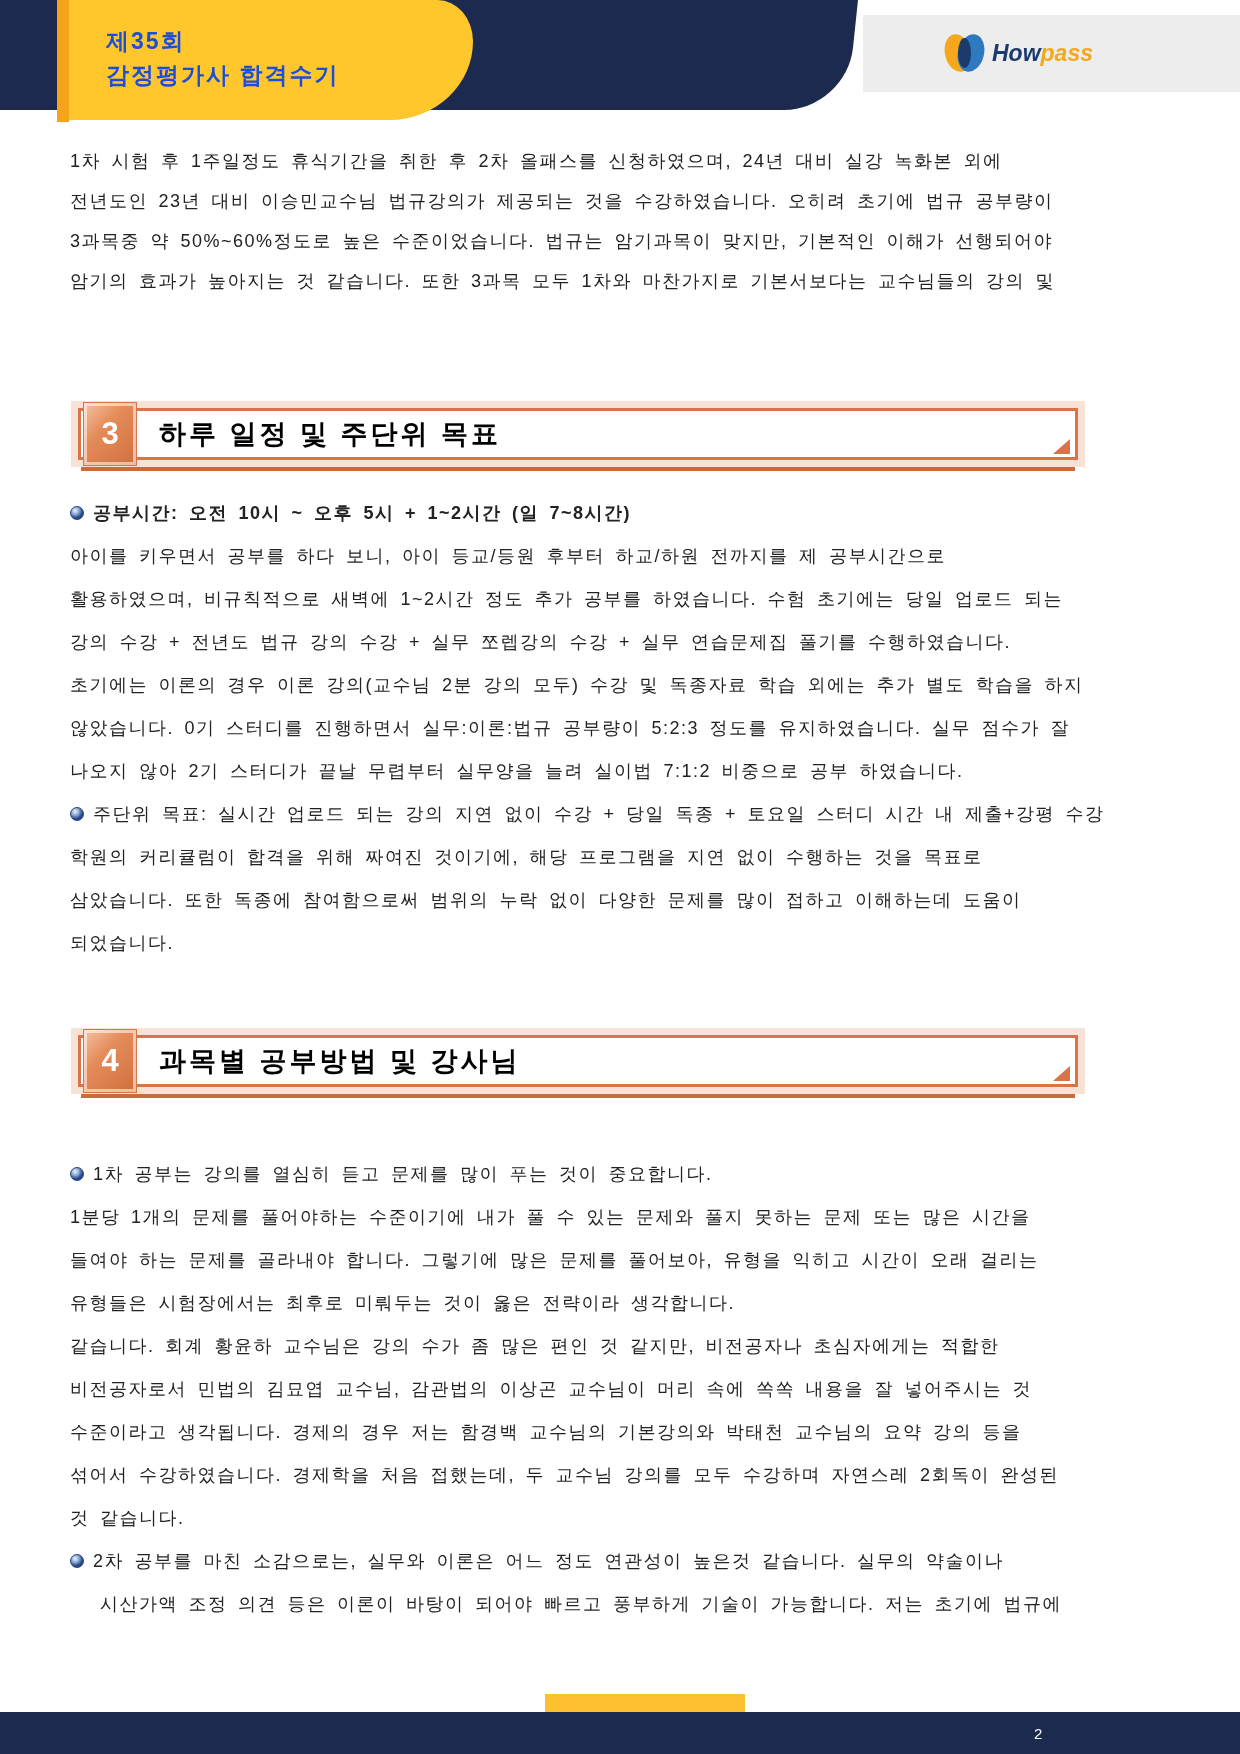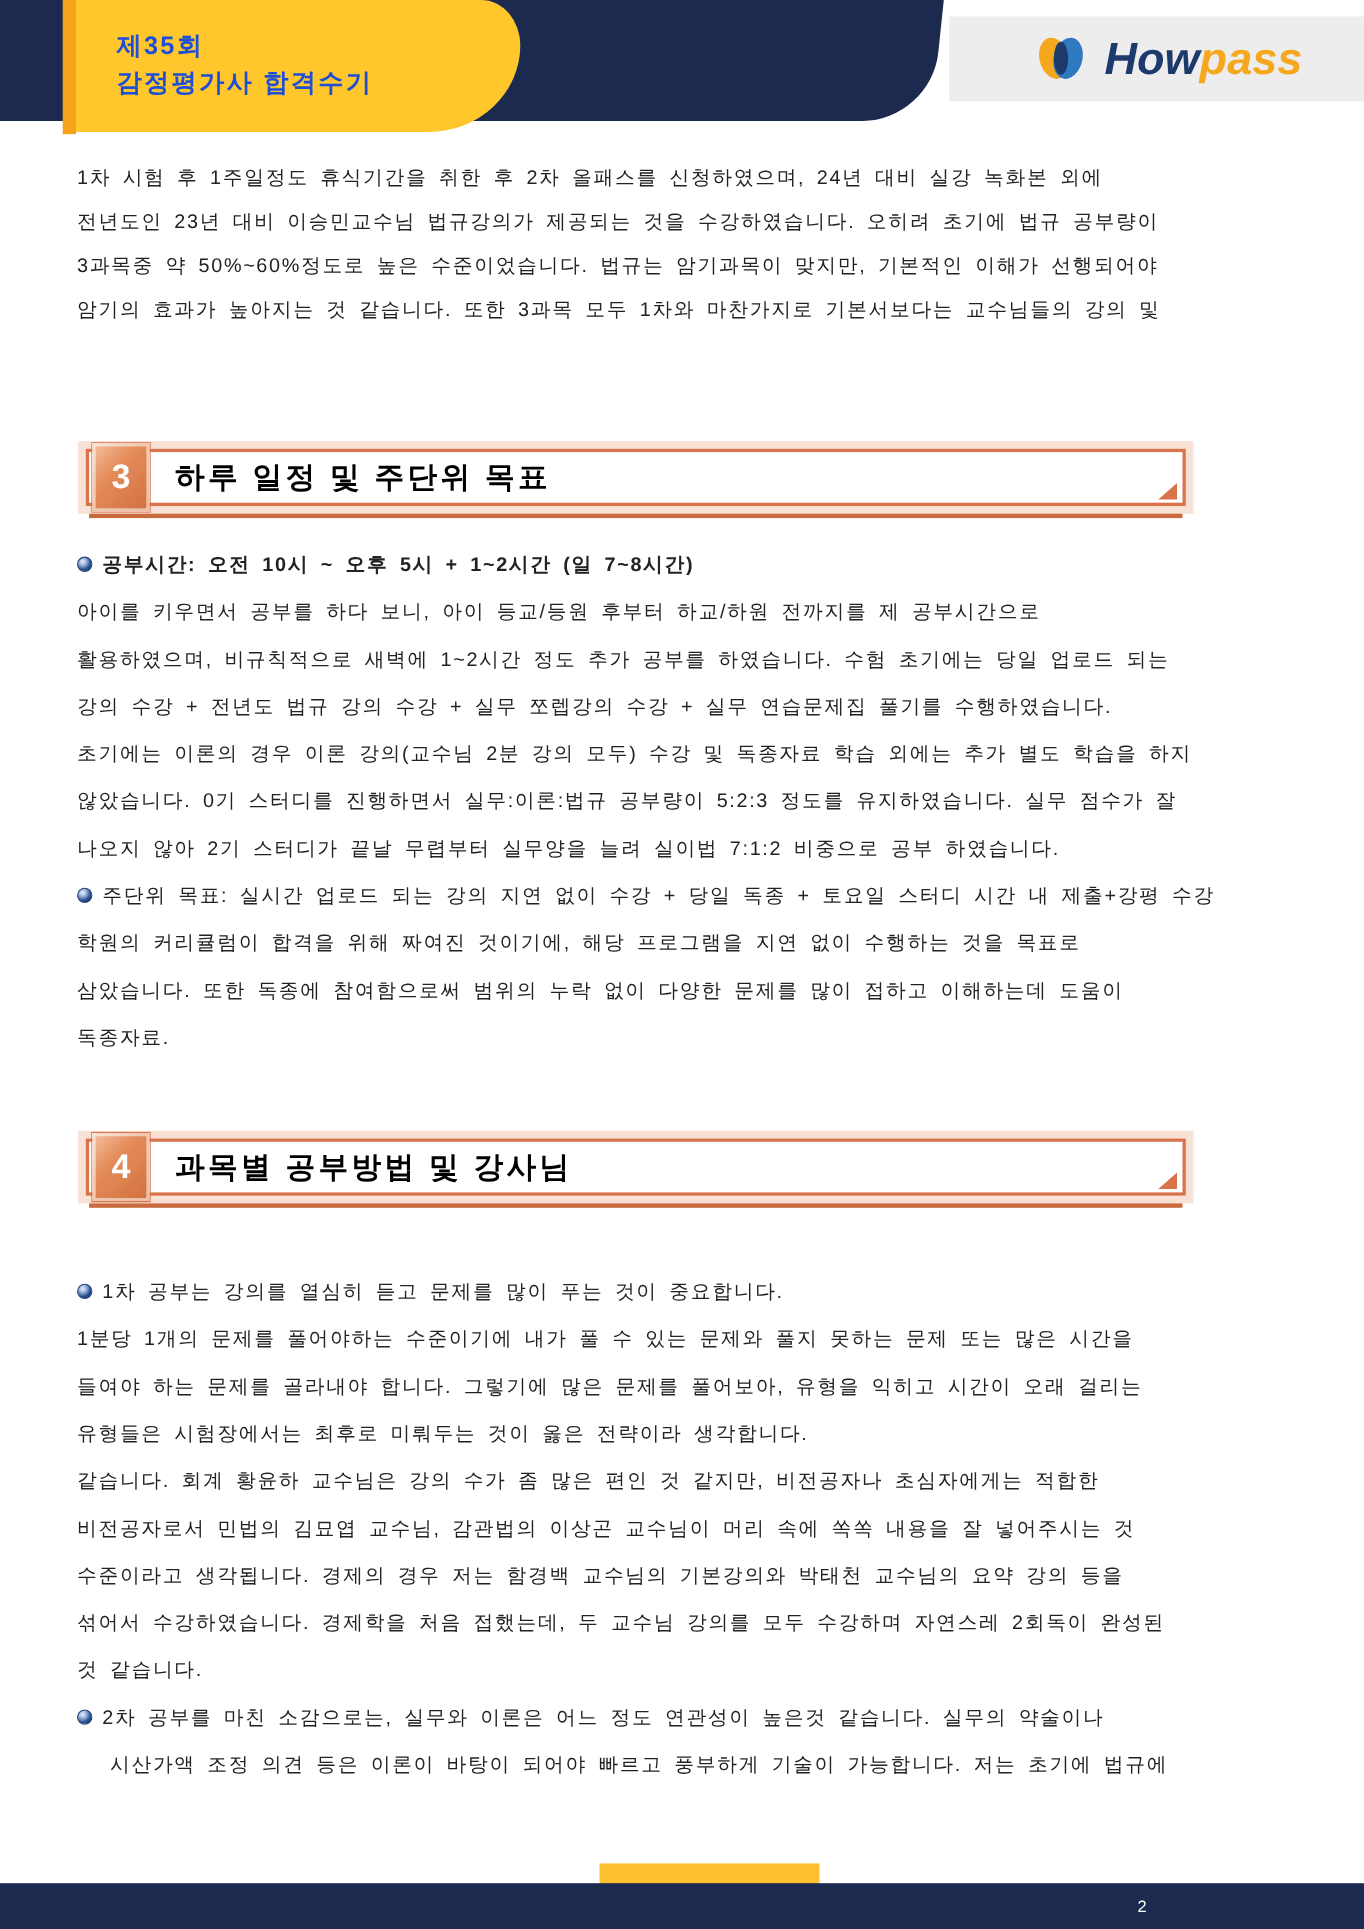--- a/index.html
+++ b/index.html
@@ -29,21 +29,21 @@
     position:absolute; left:106px; top:24px; z-index:4;
     color:#1d4ed8; font-weight:bold; font-size:23px; line-height:34px;
     letter-spacing:2px; white-space:nowrap;
   }
   .gray-band {
     position:absolute; left:863px; right:0; top:15px; height:77px;
     background:#ededed;
   }
   .logo { position:absolute; left:938px; top:28px; display:flex; align-items:center; z-index:5; }
   .logo svg { display:block; }
-  .logo-text { font-size:41px; font-style:italic; font-weight:bold; margin-left:12px; letter-spacing:0; white-space:nowrap; }
+  .logo-text { font-size:23px; font-style:italic; font-weight:bold; margin-left:0; letter-spacing:0; white-space:nowrap; }
   .logo-how  { color:#1d3a6d; }
   .logo-pass { color:#f5a81e; }
 
   
   .para { position:absolute; left:70px; width:1106px; font-size:18px; color:#222; }
   .intro { top:141px; line-height:40px; }
   .line { white-space:nowrap; overflow:hidden; letter-spacing:1.5px; word-spacing:4px; }
   .b { font-weight:bold; }
   .indent { padding-left:30px; }
   .bullet {
@@ -127,21 +127,21 @@
     <div class="line b"><span class="bullet"></span><span>공부시간: 오전 10시 ~ 오후 5시 + 1~2시간 (일 7~8시간)</span></div>
     <div class="line">아이를 키우면서 공부를 하다 보니, 아이 등교/등원 후부터 하교/하원 전까지를 제 공부시간으로</div>
     <div class="line">활용하였으며, 비규칙적으로 새벽에 1~2시간 정도 추가 공부를 하였습니다. 수험 초기에는 당일 업로드 되는</div>
     <div class="line">강의 수강 + 전년도 법규 강의 수강 + 실무 쪼렙강의 수강 + 실무 연습문제집 풀기를 수행하였습니다.</div>
     <div class="line">초기에는 이론의 경우 이론 강의(교수님 2분 강의 모두) 수강 및 독종자료 학습 외에는 추가 별도 학습을 하지</div>
     <div class="line">않았습니다. 0기 스터디를 진행하면서 실무:이론:법규 공부량이 5:2:3 정도를 유지하였습니다. 실무 점수가 잘</div>
     <div class="line">나오지 않아 2기 스터디가 끝날 무렵부터 실무양을 늘려 실이법 7:1:2 비중으로 공부 하였습니다.</div>
     <div class="line"><span class="bullet"></span><span>주단위 목표: 실시간 업로드 되는 강의 지연 없이 수강 + 당일 독종 + 토요일 스터디 시간 내 제출+강평 수강</span></div>
     <div class="line">학원의 커리큘럼이 합격을 위해 짜여진 것이기에, 해당 프로그램을 지연 없이 수행하는 것을 목표로</div>
     <div class="line">삼았습니다. 또한 독종에 참여함으로써 범위의 누락 없이 다양한 문제를 많이 접하고 이해하는데 도움이</div>
-    <div class="line">독종자료.</div>
+    <div class="line">되었습니다.</div>
   </div>
 
   <div class="sec-head sec4-head">
     <div class="sec-num">4</div>
     <div class="sec-title">과목별 공부방법 및 강사님</div>
     <div class="sec-tri"></div>
   </div>
 
   <div class="para sec4-body">
     <div class="line"><span class="bullet"></span><span>1차 공부는 강의를 열심히 듣고 문제를 많이 푸는 것이 중요합니다.</span></div>

